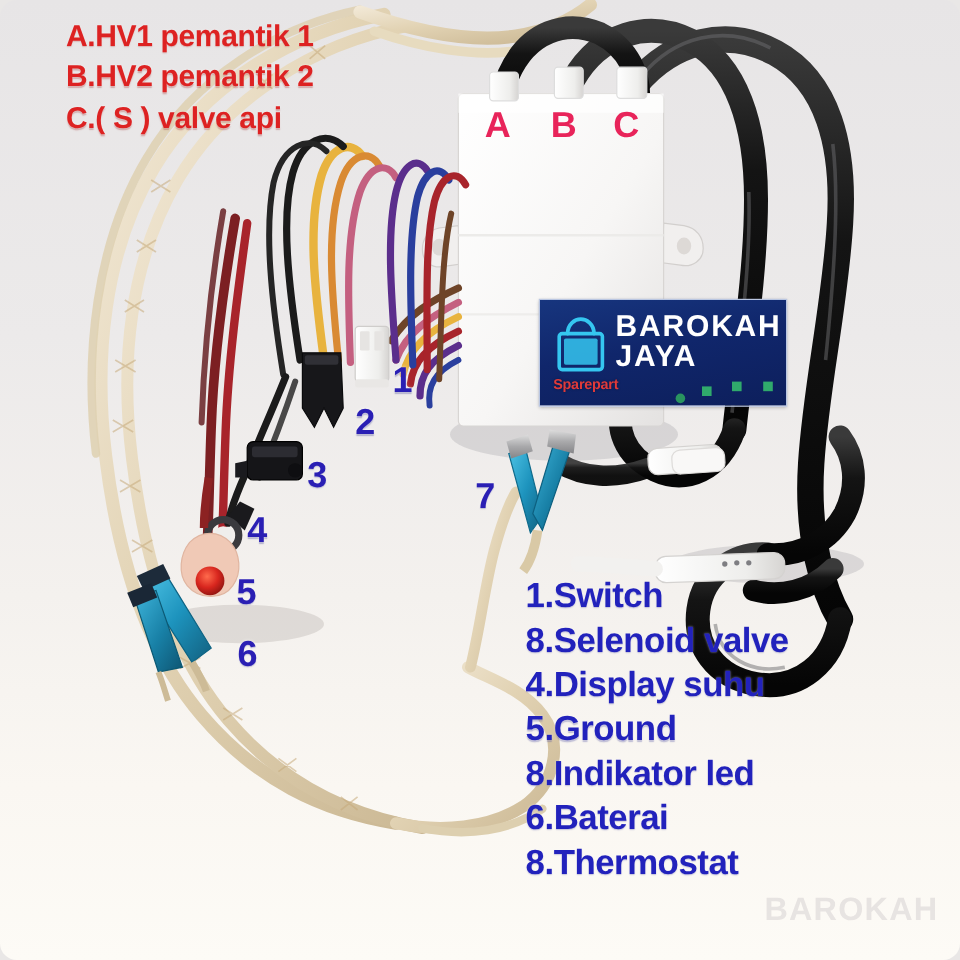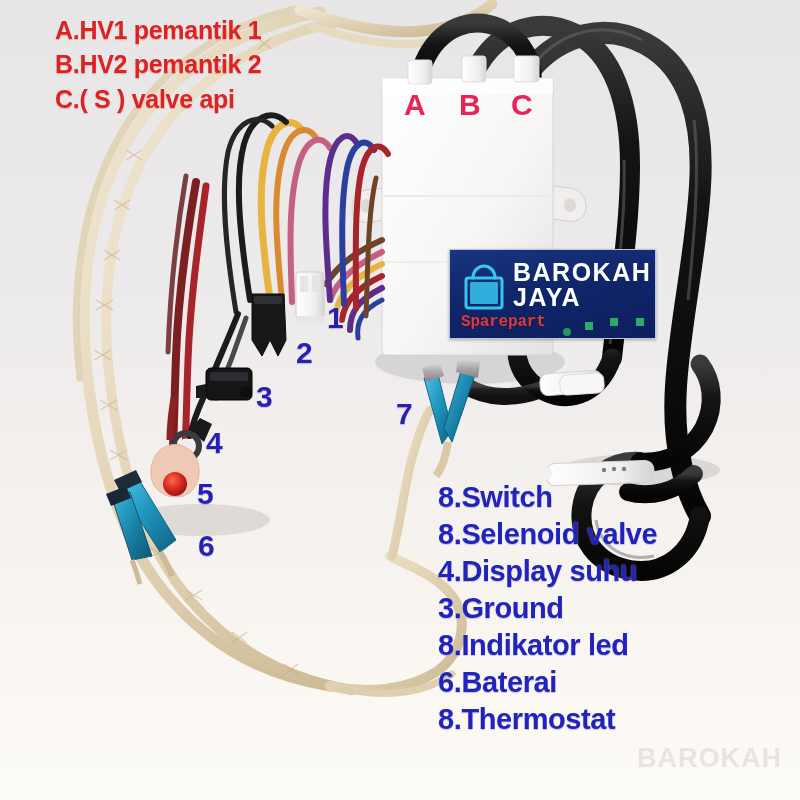--- a/index.html
+++ b/index.html
@@ -4,20 +4,21 @@
 <style>
   html,body{margin:0;padding:0;}
   body{
     width:800px;height:800px;overflow:hidden;
     font-family:"Liberation Sans", sans-serif;
     background:#e9e7e6;
   }
   #stage{
     position:relative;width:800px;height:800px;overflow:hidden;
     background:linear-gradient(180deg,#e7e5e6 0%,#eceaea 35%,#f4f1ee 62%,#faf7f2 82%,#fdfbf6 100%);
+    border-radius:14px;
   }
   #photo{position:absolute;inset:0;}
   svg.layer{position:absolute;left:0;top:0;width:800px;height:800px;}
 
   
   .legend{
     position:absolute;left:55px;top:14px;
     color:#dd2222;font-weight:bold;font-size:25px;line-height:1.33;
     letter-spacing:-0.3px;
     text-shadow:0 0 2px rgba(255,255,255,.55), 0 1px 1px rgba(160,40,40,.35);
@@ -55,23 +56,22 @@
     box-shadow:0 1px 3px rgba(0,0,0,.3);
     overflow:hidden;
   }
   .wm-bag{position:absolute;left:11px;top:14px;width:46px;height:50px;}
   .wm-title{
     position:absolute;left:63px;top:10px;color:#ffffff;
     font-weight:bold;font-size:25px;line-height:0.98;letter-spacing:1.5px;
   }
   .wm-sub{
     position:absolute;left:11px;top:63px;color:#e03a3a;
-    font-weight:bold;font-size:16px;letter-spacing:-.2px;
+    font-weight:bold;font-size:12px;letter-spacing:-.2px;
     text-shadow:0 0 2px rgba(0,0,0,.4);
-    font-family:Liberation Mono, monospace;
   }
   .wm-dot{position:absolute;width:8px;height:8px;background:#36c26e;opacity:.85;}
   .wm-dot.d1{left:135px;top:72px;}
   .wm-dot.d2{left:160px;top:68px;}
   .wm-dot.d3{left:186px;top:68px;}
   .wm-dot.d4{left:113px;top:78px;border-radius:50%;background:#2ea85f;}
 
   
   .wm-faint{
     position:absolute;right:18px;bottom:26px;
@@ -337,24 +337,24 @@
 
   <div class="callout" style="left:327px;top:303px;">1</div>
   <div class="callout" style="left:296px;top:338px;">2</div>
   <div class="callout" style="left:256px;top:382px;">3</div>
   <div class="callout" style="left:206px;top:428px;">4</div>
   <div class="callout" style="left:197px;top:479px;">5</div>
   <div class="callout" style="left:198px;top:531px;">6</div>
   <div class="callout" style="left:396px;top:399px;">7</div>
 
   <div class="bluelist">
-    <div>8.Switch</div>
+    <div>1.Switch</div>
     <div>8.Selenoid valve</div>
     <div>4.Display suhu</div>
-    <div>3.Ground</div>
+    <div>5.Ground</div>
     <div>8.Indikator led</div>
     <div>6.Baterai</div>
     <div>8.Thermostat</div>
   </div>
 
   <div class="wm">
     <svg class="wm-bag" viewBox="0 0 46 50">
       <path d="M12,14 C12,6 18,2 23,2 C28,2 34,6 34,14" fill="none" stroke="#35c6f0" stroke-width="3.2" stroke-linecap="round"></path>
       <rect x="5" y="14" width="36" height="30" rx="2.5" fill="none" stroke="#35c6f0" stroke-width="3"></rect>
       <rect x="9" y="18" width="28" height="22" rx="1.5" fill="#35c6f0" opacity="0.85"></rect>

